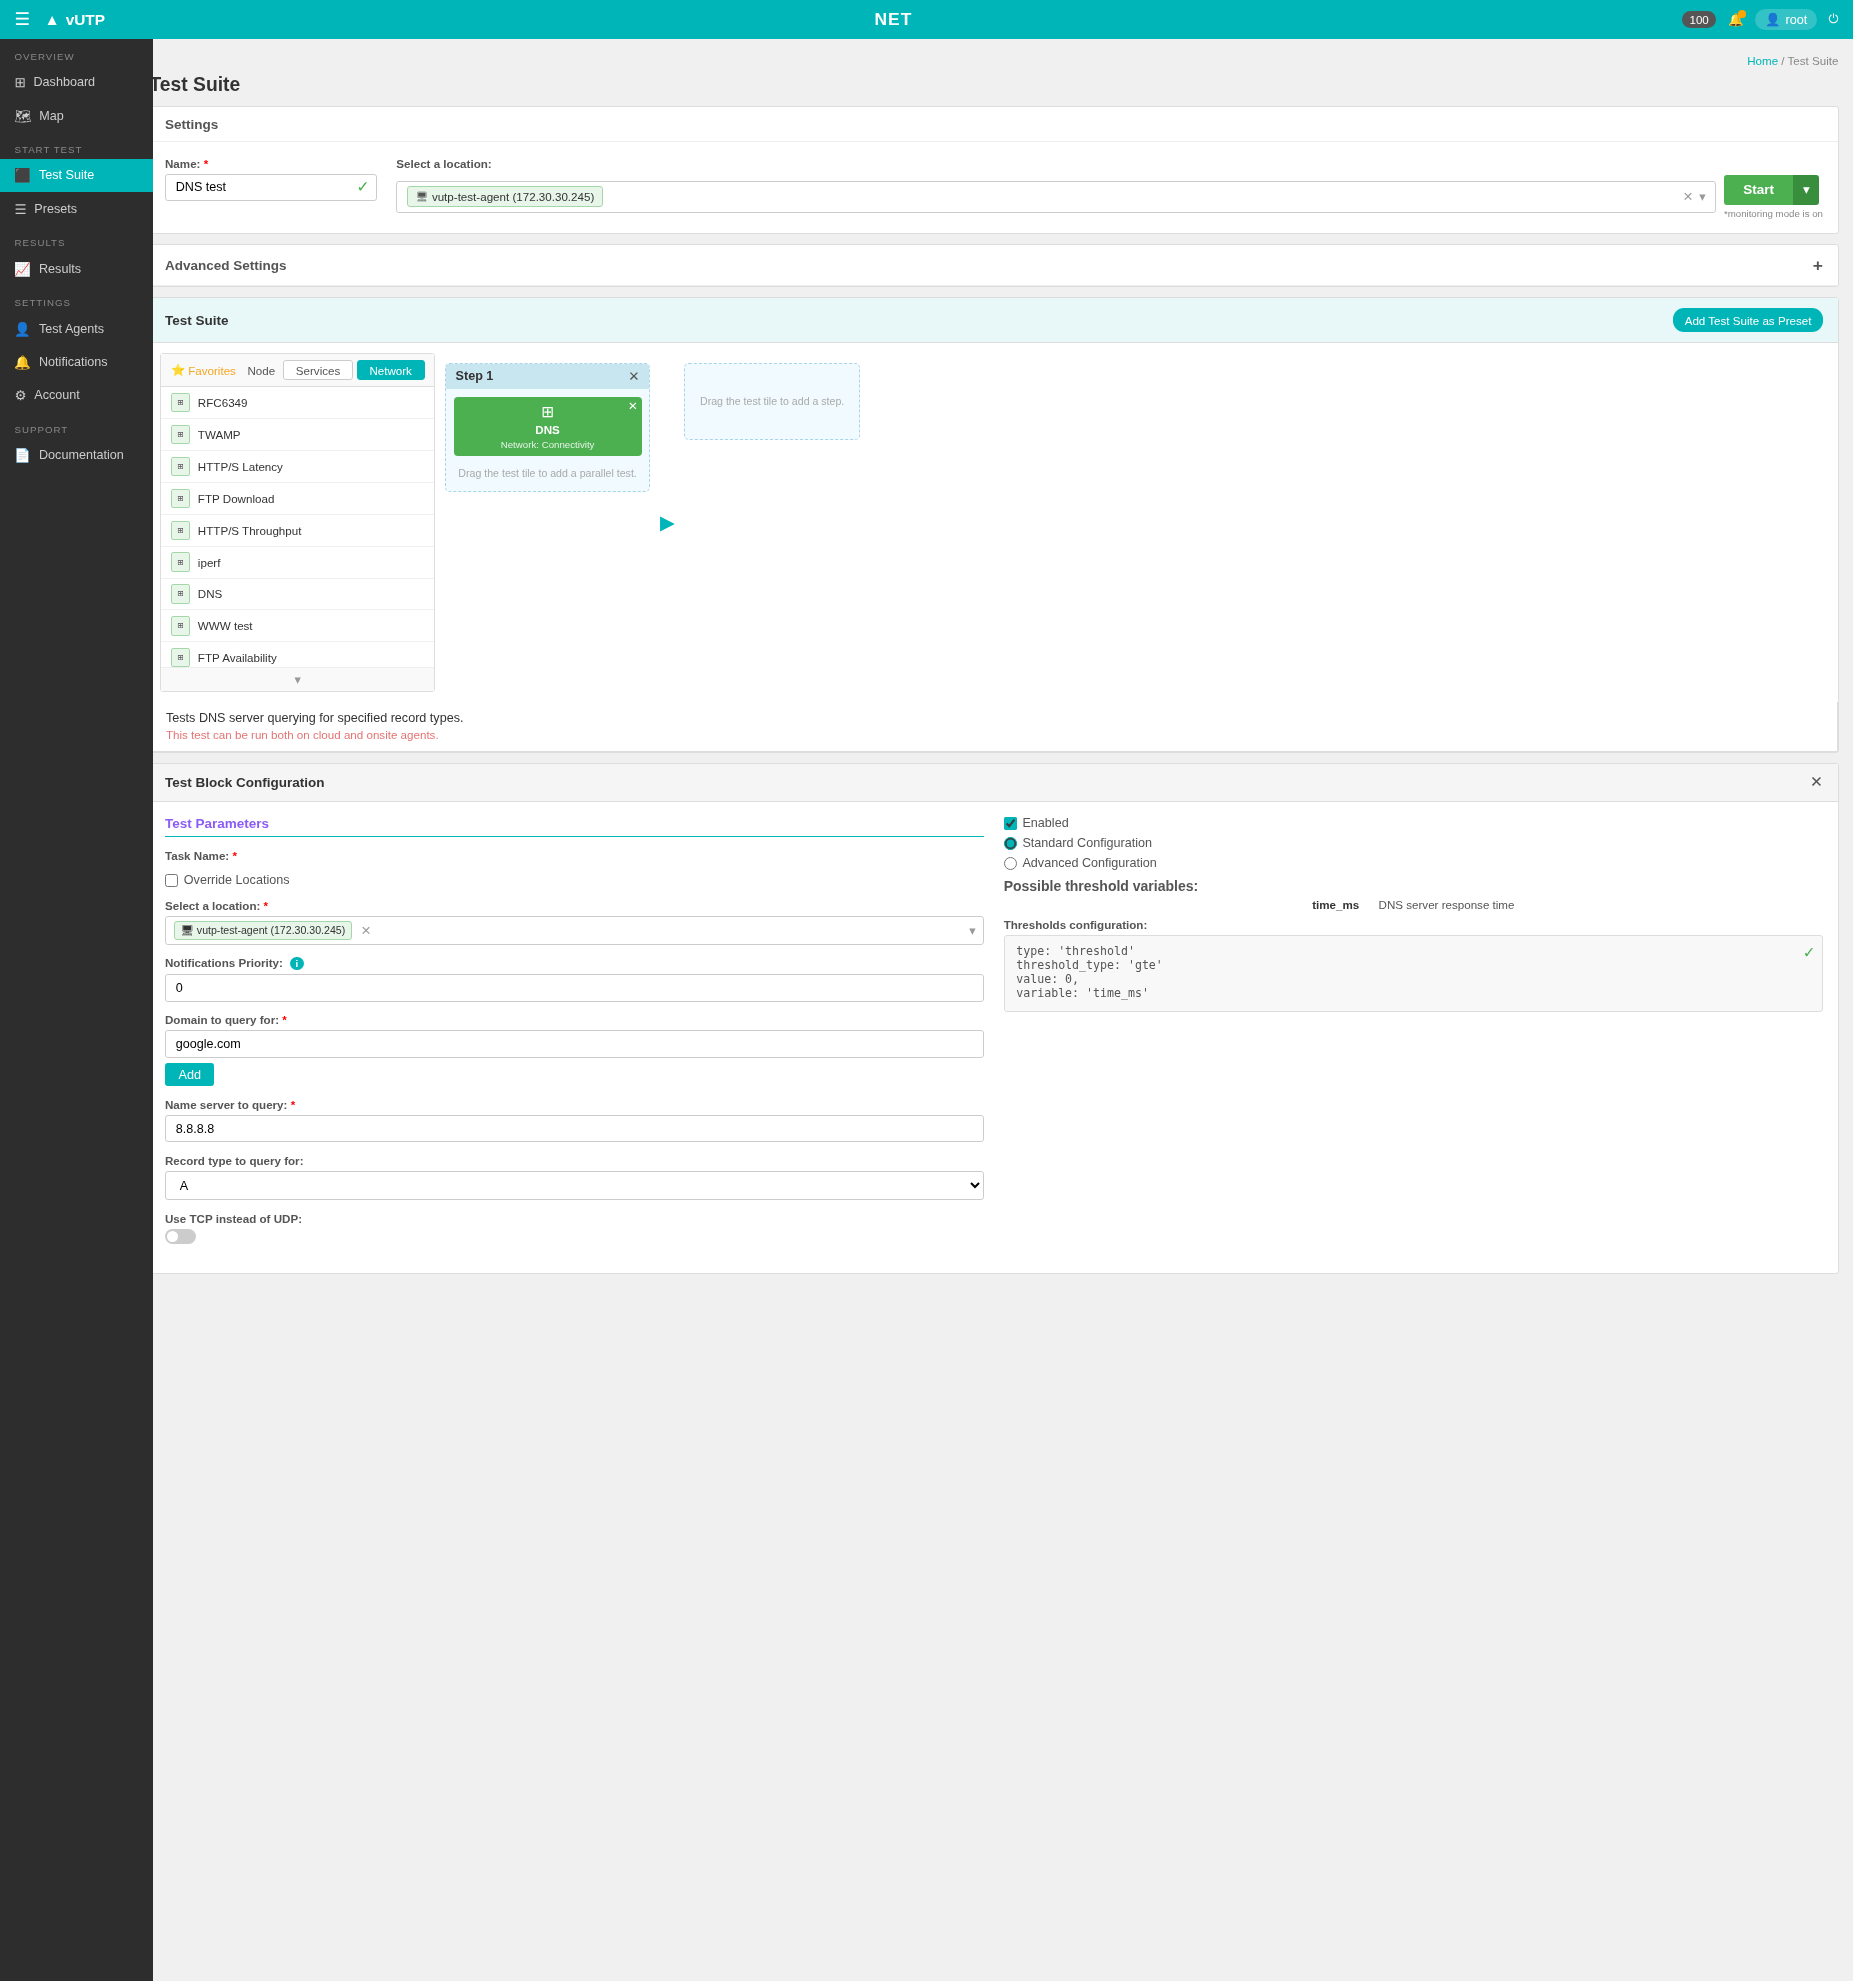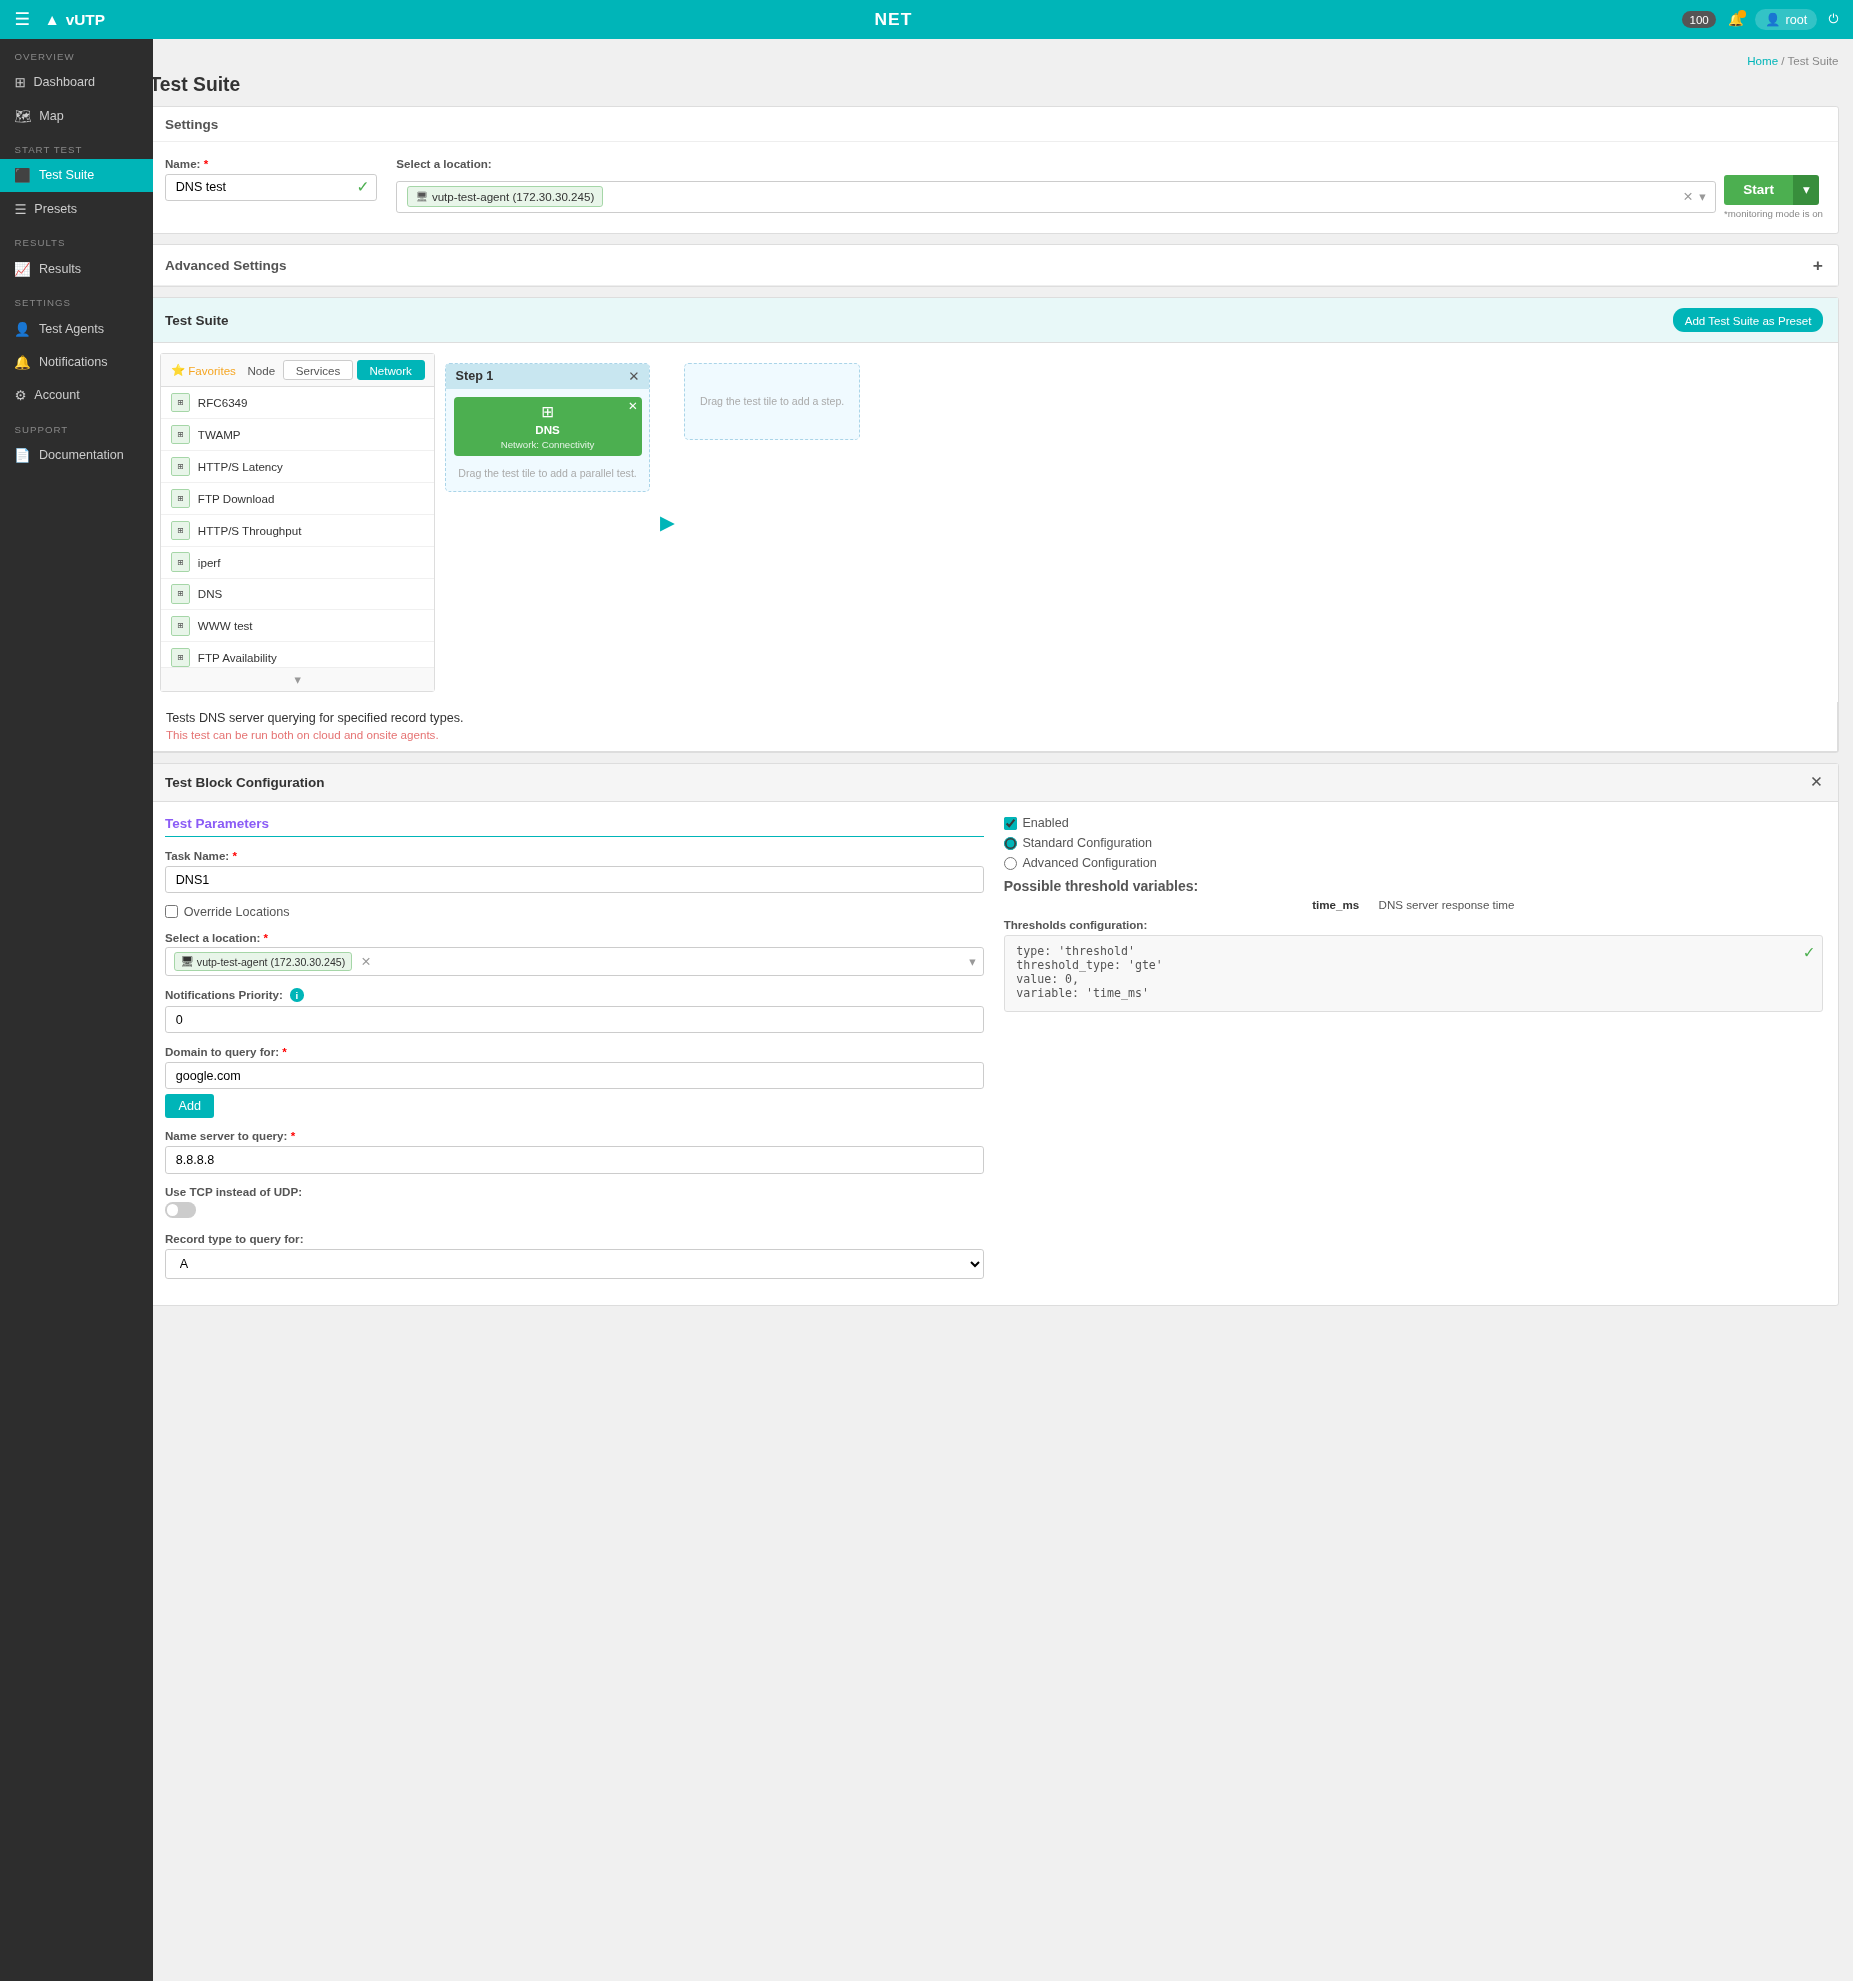--- a/index.html
+++ b/index.html
@@ -667,21 +667,20 @@
     </div>
     <div class="tbc-body">
 
       <div class="tbc-left">
         <div class="tbc-section-title">Test Parameters</div>
 
         <div class="tbc-form-row">
           <div class="tbc-label">
             <span>Task Name:</span> <span class="required">*</span>
           </div>
-          <input type="text" class="tbc-input" value="DNS1" style="">
         </div>
 
         <div class="checkbox-row">
           <input type="checkbox" style="">
           <span class="checkbox-label">Override Locations</span>
         </div>
 
         <div class="tbc-form-row">
           <div class="tbc-label">
             <span>Select a location:</span> <span class="required">*</span>
@@ -710,38 +709,38 @@
           </div>
           <input type="text" class="tbc-input" value="google.com" style="">
           <button class="btn-add">Add</button>
         </div>
 
         <div class="tbc-form-row">
           <div class="tbc-label">
             <span>Name server to query:</span> <span class="required">*</span>
           </div>
           <input type="text" class="tbc-input" value="8.8.8.8" style="">
-        </div>
-
-        <div class="tbc-form-row">
-          <div class="tbc-label">Use TCP instead of UDP:</div>
-          <div class="toggle-switch off"></div>
         </div>
 
         <div class="tbc-form-row">
           <div class="tbc-label">Record type to query for:</div>
           <select class="tbc-select">
             <option value="A">A</option>
             <option value="AAAA">AAAA</option>
             <option value="MX">MX</option>
             <option value="CNAME">CNAME</option>
             <option value="TXT">TXT</option>
             <option value="NS">NS</option>
           </select>
         </div>
+
+        <div class="tbc-form-row">
+          <div class="tbc-label">Use TCP instead of UDP:</div>
+          <div class="toggle-switch off"></div>
+        </div>
       </div>
 
       <div class="tbc-right">
 
         <div class="radio-row">
           <input type="checkbox" checked="" style="accent-color: rgb(0, 181, 184);">
           <span class="radio-label">Enabled</span>
         </div>
 
         <div class="radio-row">

